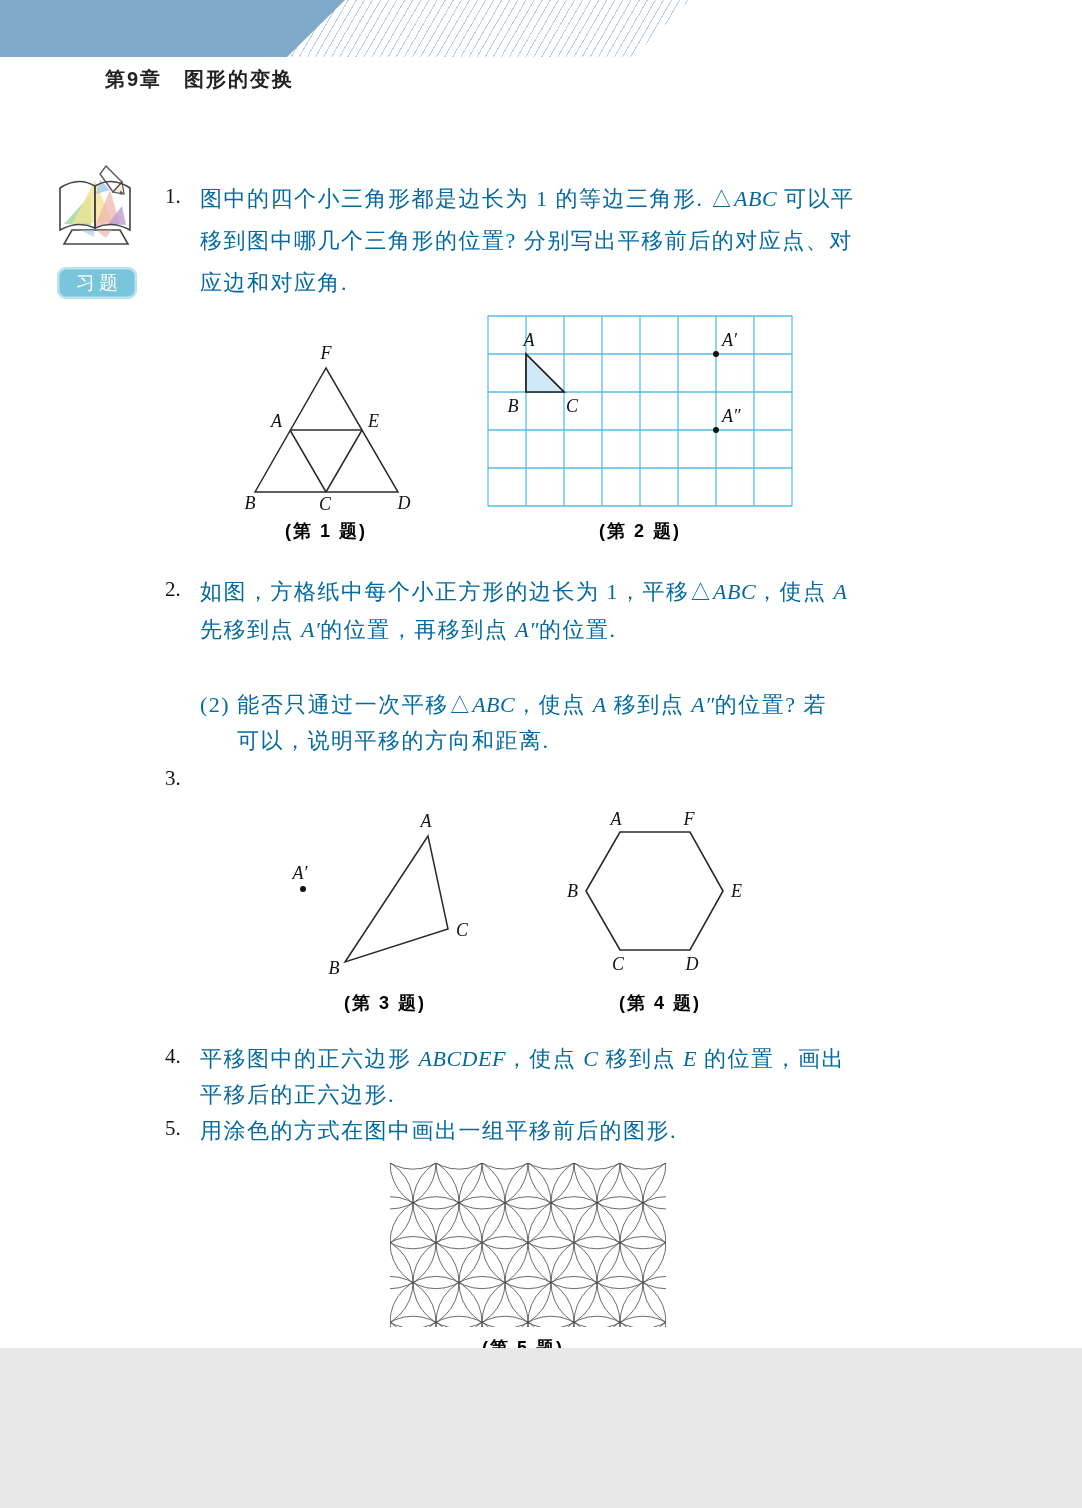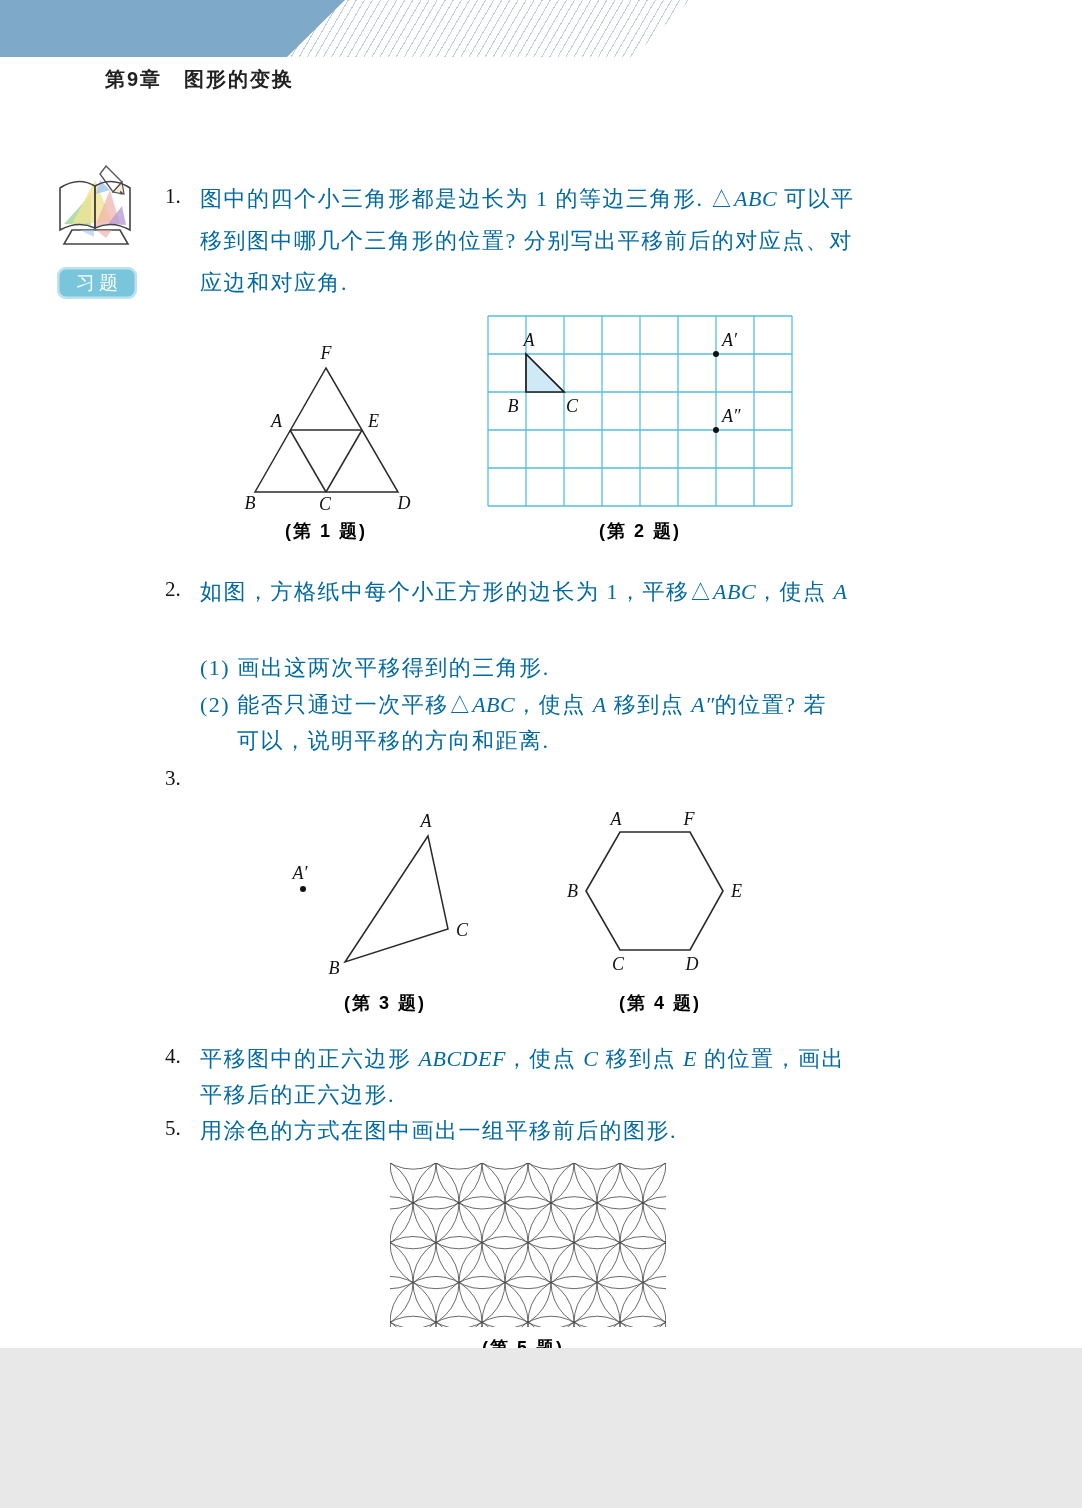--- a/index.html
+++ b/index.html
@@ -90,21 +90,21 @@
     <text class="lbl" x="42" y="31" text-anchor="middle">A</text>
     <text class="lbl" x="26" y="97" text-anchor="middle">B</text>
     <text class="lbl" x="85" y="97" text-anchor="middle">C</text>
     <text class="lbl" x="235" y="31" text-anchor="start">A′</text>
     <text class="lbl" x="235" y="107" text-anchor="start">A″</text>
   </svg>
   <div class="caption" style="left:555px;top:519px">(第 2 题)</div>
 
   <span class="pnum" style="left:165px;top:577px">2.</span>
   <div class="tline" style="left:200px;top:577px"><span>如图，方格纸中每个小正方形的边长为 1，平移△</span><span class="math">ABC</span><span>，使点 </span><span class="math">A</span></div>
-  <div class="tline" style="left:200px;top:653px"><span>(1) 画出这两次平移得到的三角形.</span></div>
+  <div class="tline" style="left:200px;top:615px"><span>先移到点 </span><span class="math">A′</span><span>的位置，再移到点 </span><span class="math">A″</span><span>的位置.</span></div>
   <div class="tline" style="left:200px;top:690px"><span>(2) 能否只通过一次平移△</span><span class="math">ABC</span><span>，使点 </span><span class="math">A</span><span> 移到点 </span><span class="math">A″</span><span>的位置? 若</span></div>
   <div class="tline" style="left:237px;top:726px"><span>可以，说明平移的方向和距离.</span></div>
 
   <span class="pnum" style="left:165px;top:766px">3.</span>
 
   <svg class="fig" style="left:278px;top:812px" width="205" height="168" viewBox="0 0 205 168">
     <polygon points="150,24 170,117 67,150" fill="none" stroke="#2a2a2a" stroke-width="1.5"></polygon>
     <circle cx="25" cy="77" r="3" fill="#111"></circle>
     <text class="lbl" x="148" y="15" text-anchor="middle">A</text>
     <text class="lbl" x="22" y="67" text-anchor="middle">A′</text>

